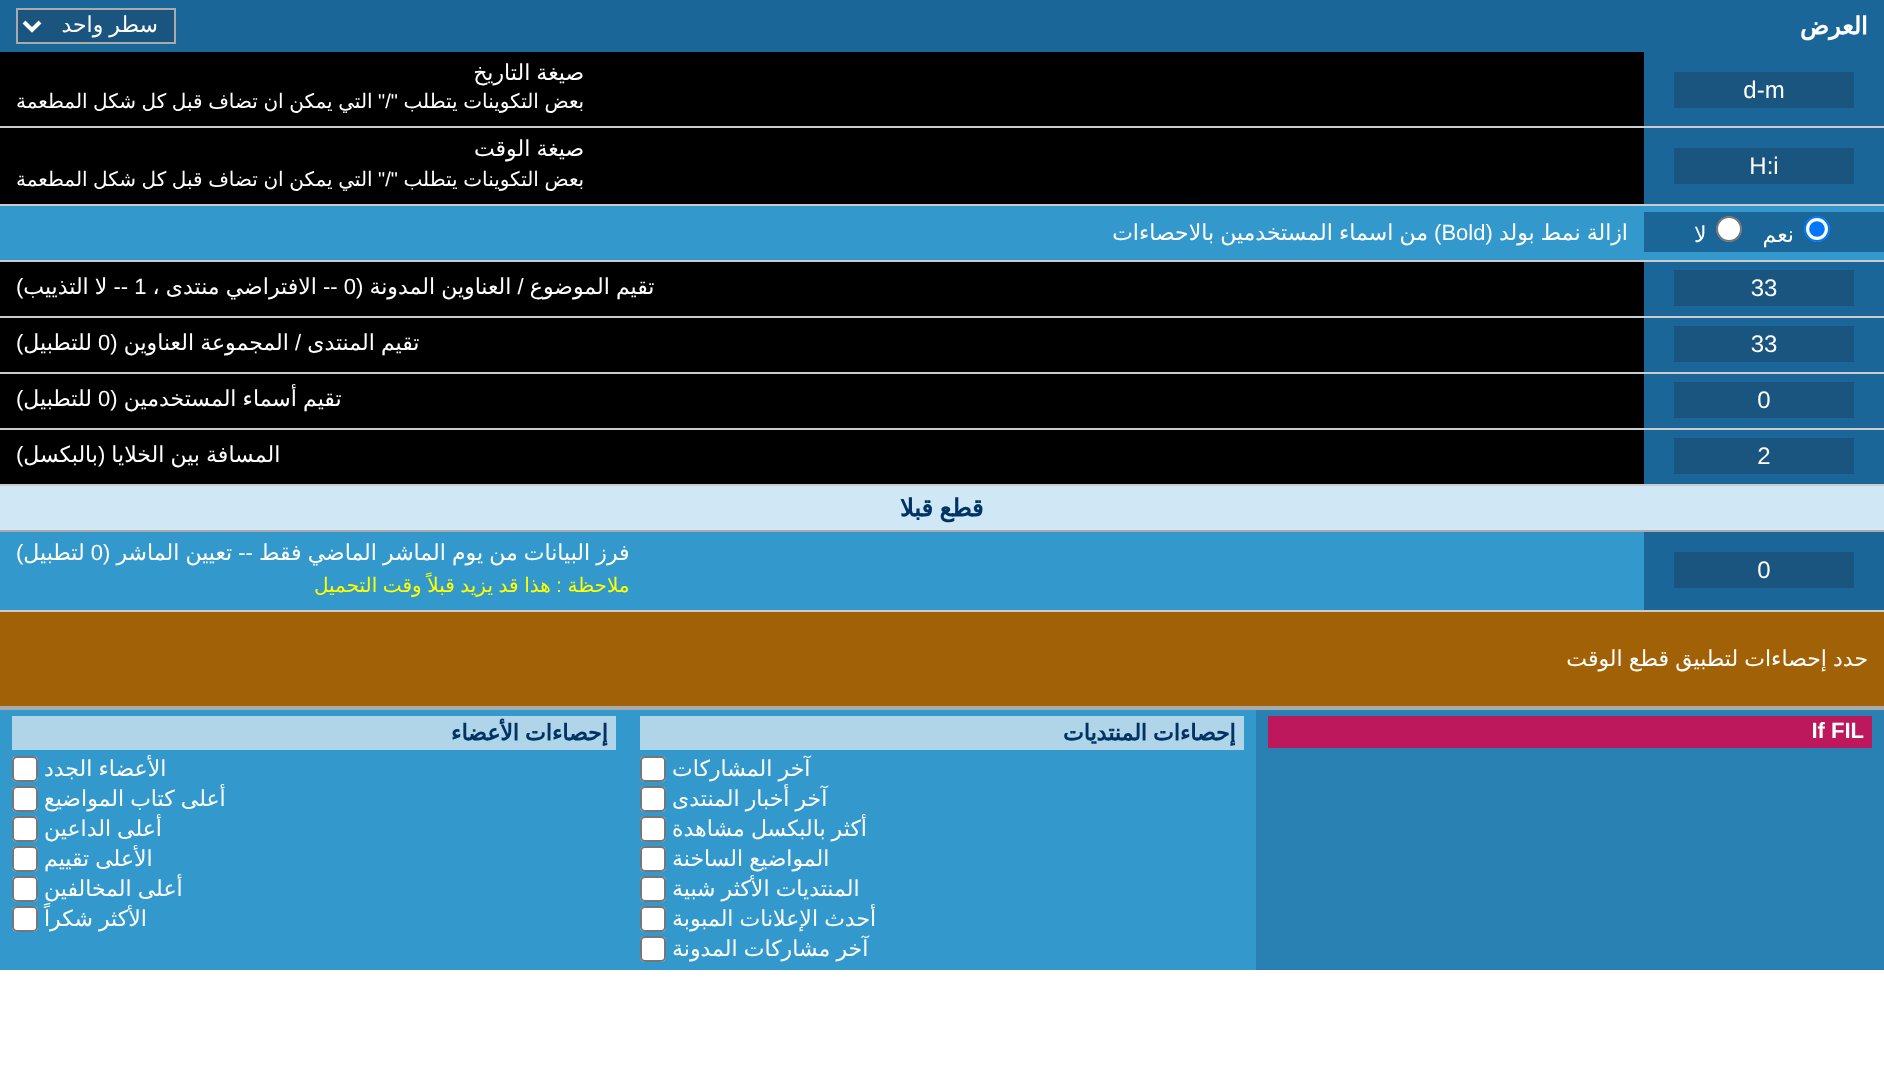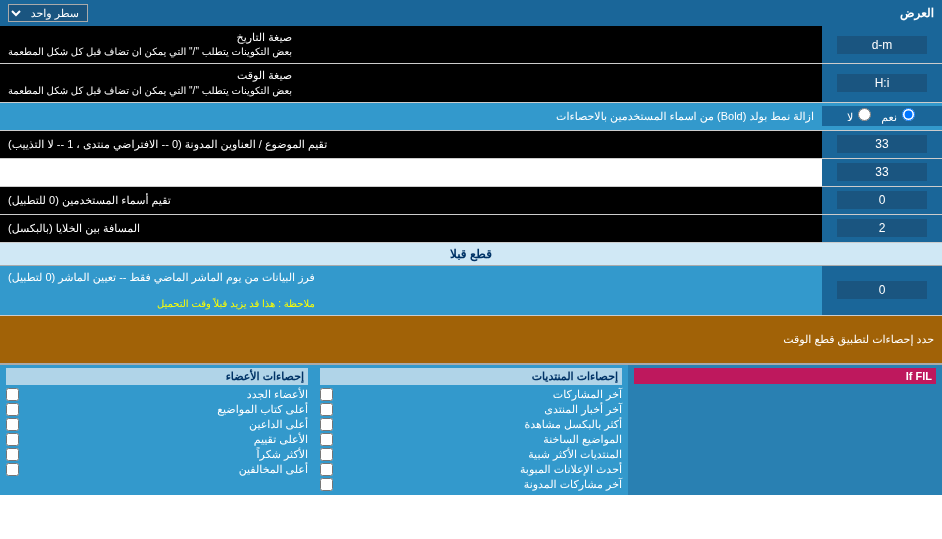--- a/index.html
+++ b/index.html
@@ -154,21 +154,21 @@
       justify-content: flex-end;
       text-align: right;
       flex: 1;
       font-size: 11px;
       line-height: 1.4;
     }
 
     .cutoff-label small {
       font-size: 10px;
       display: block;
-      margin-top: 12px;
+      margin-top: 2px;
     }
 
     .cutoff-input {
       background: #1a6699;
       color: #fff;
       display: flex;
       align-items: center;
       justify-content: center;
       min-width: 120px;
       padding: 2px 4px;
@@ -201,21 +201,21 @@
       font-size: 11px;
       text-align: right;
       background: #b0d4e8;
       padding: 2px 4px;
       margin-bottom: 2px;
     }
 
     .cb-item {
       display: flex;
       align-items: center;
-      justify-content: space-between;
+      justify-content: flex-end;
       color: #fff;
       font-size: 11px;
       padding: 1px 0;
       gap: 3px;
     }
 
     .note-text {
       color: #ffff00;
       font-size: 10px;
     }
@@ -274,20 +274,21 @@
     <div class="row-input">
       <input type="text" value="33" style="">
     </div>
     <div class="row-label">تقيم الموضوع / العناوين المدونة (0 -- الافتراضي منتدى ، 1 -- لا التذييب)</div>
   </div>
 
   <div class="row">
     <div class="row-input">
       <input type="text" value="33" style="">
     </div>
+    <div class="row-label">تقيم المنتدى / المجموعة العناوين (0 للتطبيل)</div>
   </div>
 
   <div class="row">
     <div class="row-input">
       <input type="text" value="0" style="">
     </div>
     <div class="row-label">تقيم أسماء المستخدمين (0 للتطبيل)</div>
   </div>
 
   <div class="row">
@@ -367,24 +368,24 @@
       </div>
       <div class="cb-item">
         <span>أعلى الداعين</span>
         <input type="checkbox" style="">
       </div>
       <div class="cb-item">
         <span>الأعلى تقييم</span>
         <input type="checkbox" style="">
       </div>
       <div class="cb-item">
+        <span>أعلى المخالفين</span>
+        <input type="checkbox" style="">
+      </div>
+      <div class="cb-item">
         <span>الأكثر شكراً</span>
         <input type="checkbox" style="">
       </div>
-      <div class="cb-item">
-        <span>أعلى المخالفين</span>
-        <input type="checkbox" style="">
-      </div>
     </div>
 
   </div>
 
 </div>
 
 </body></html>

